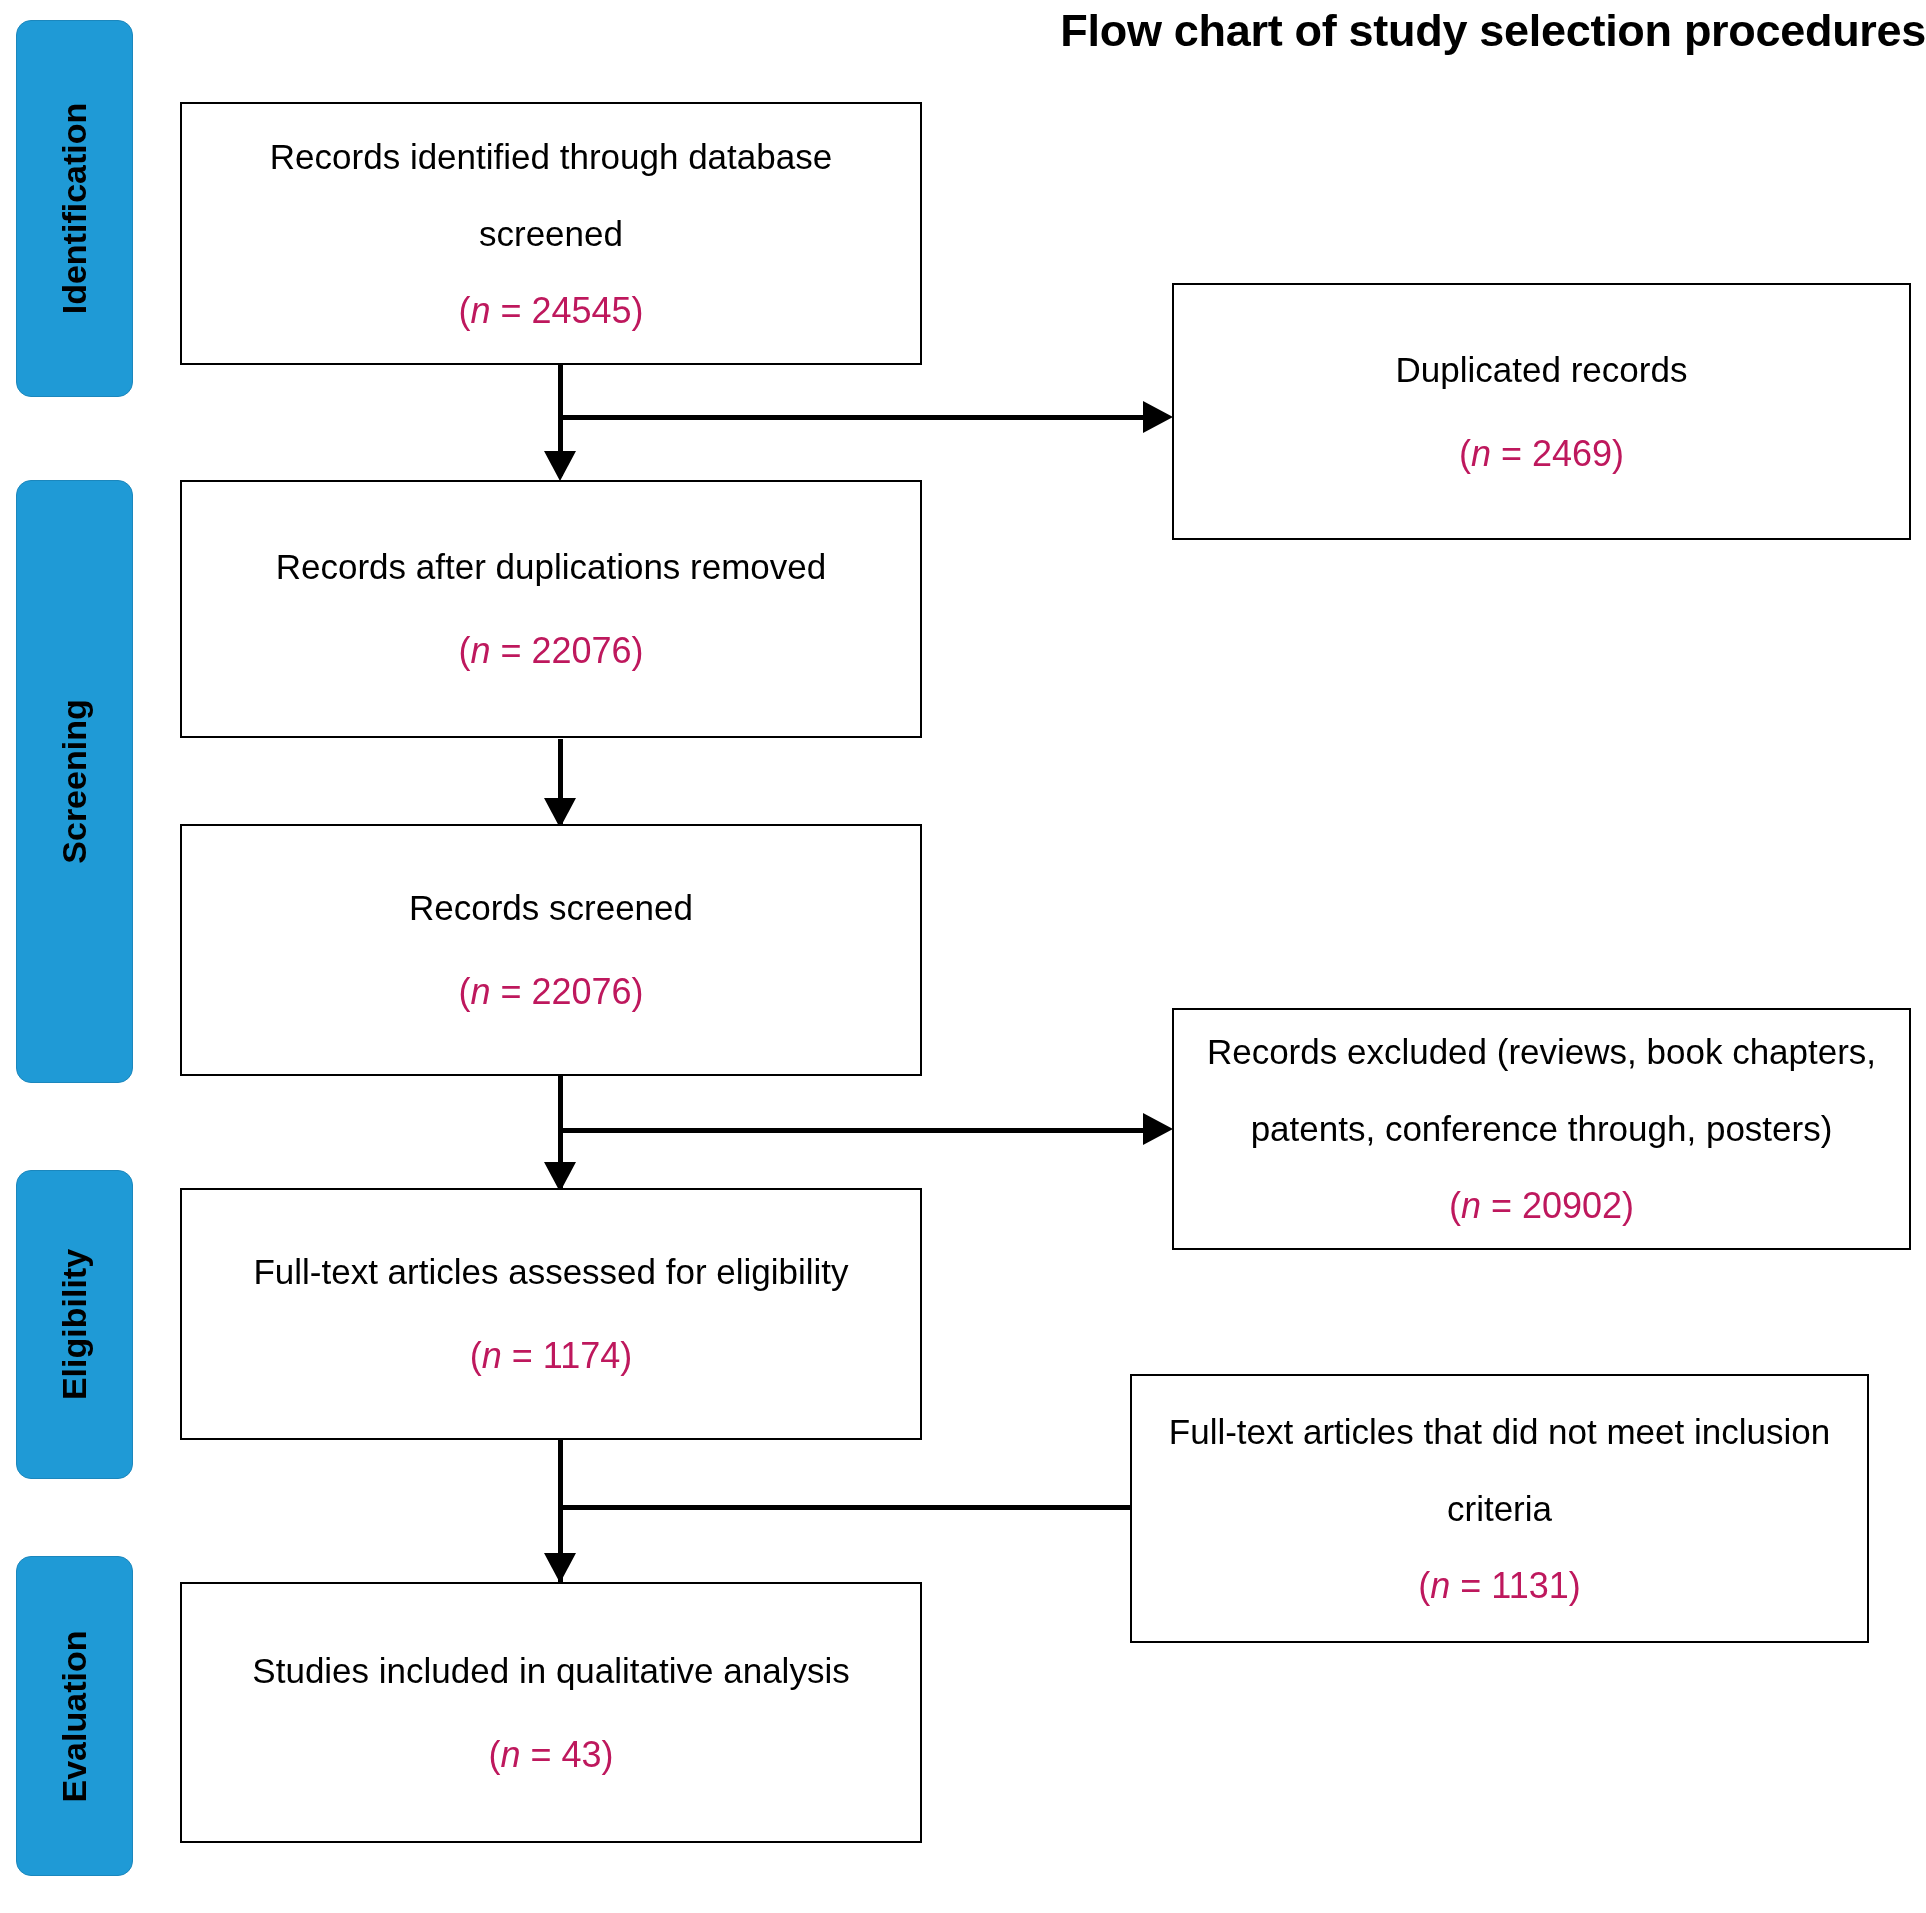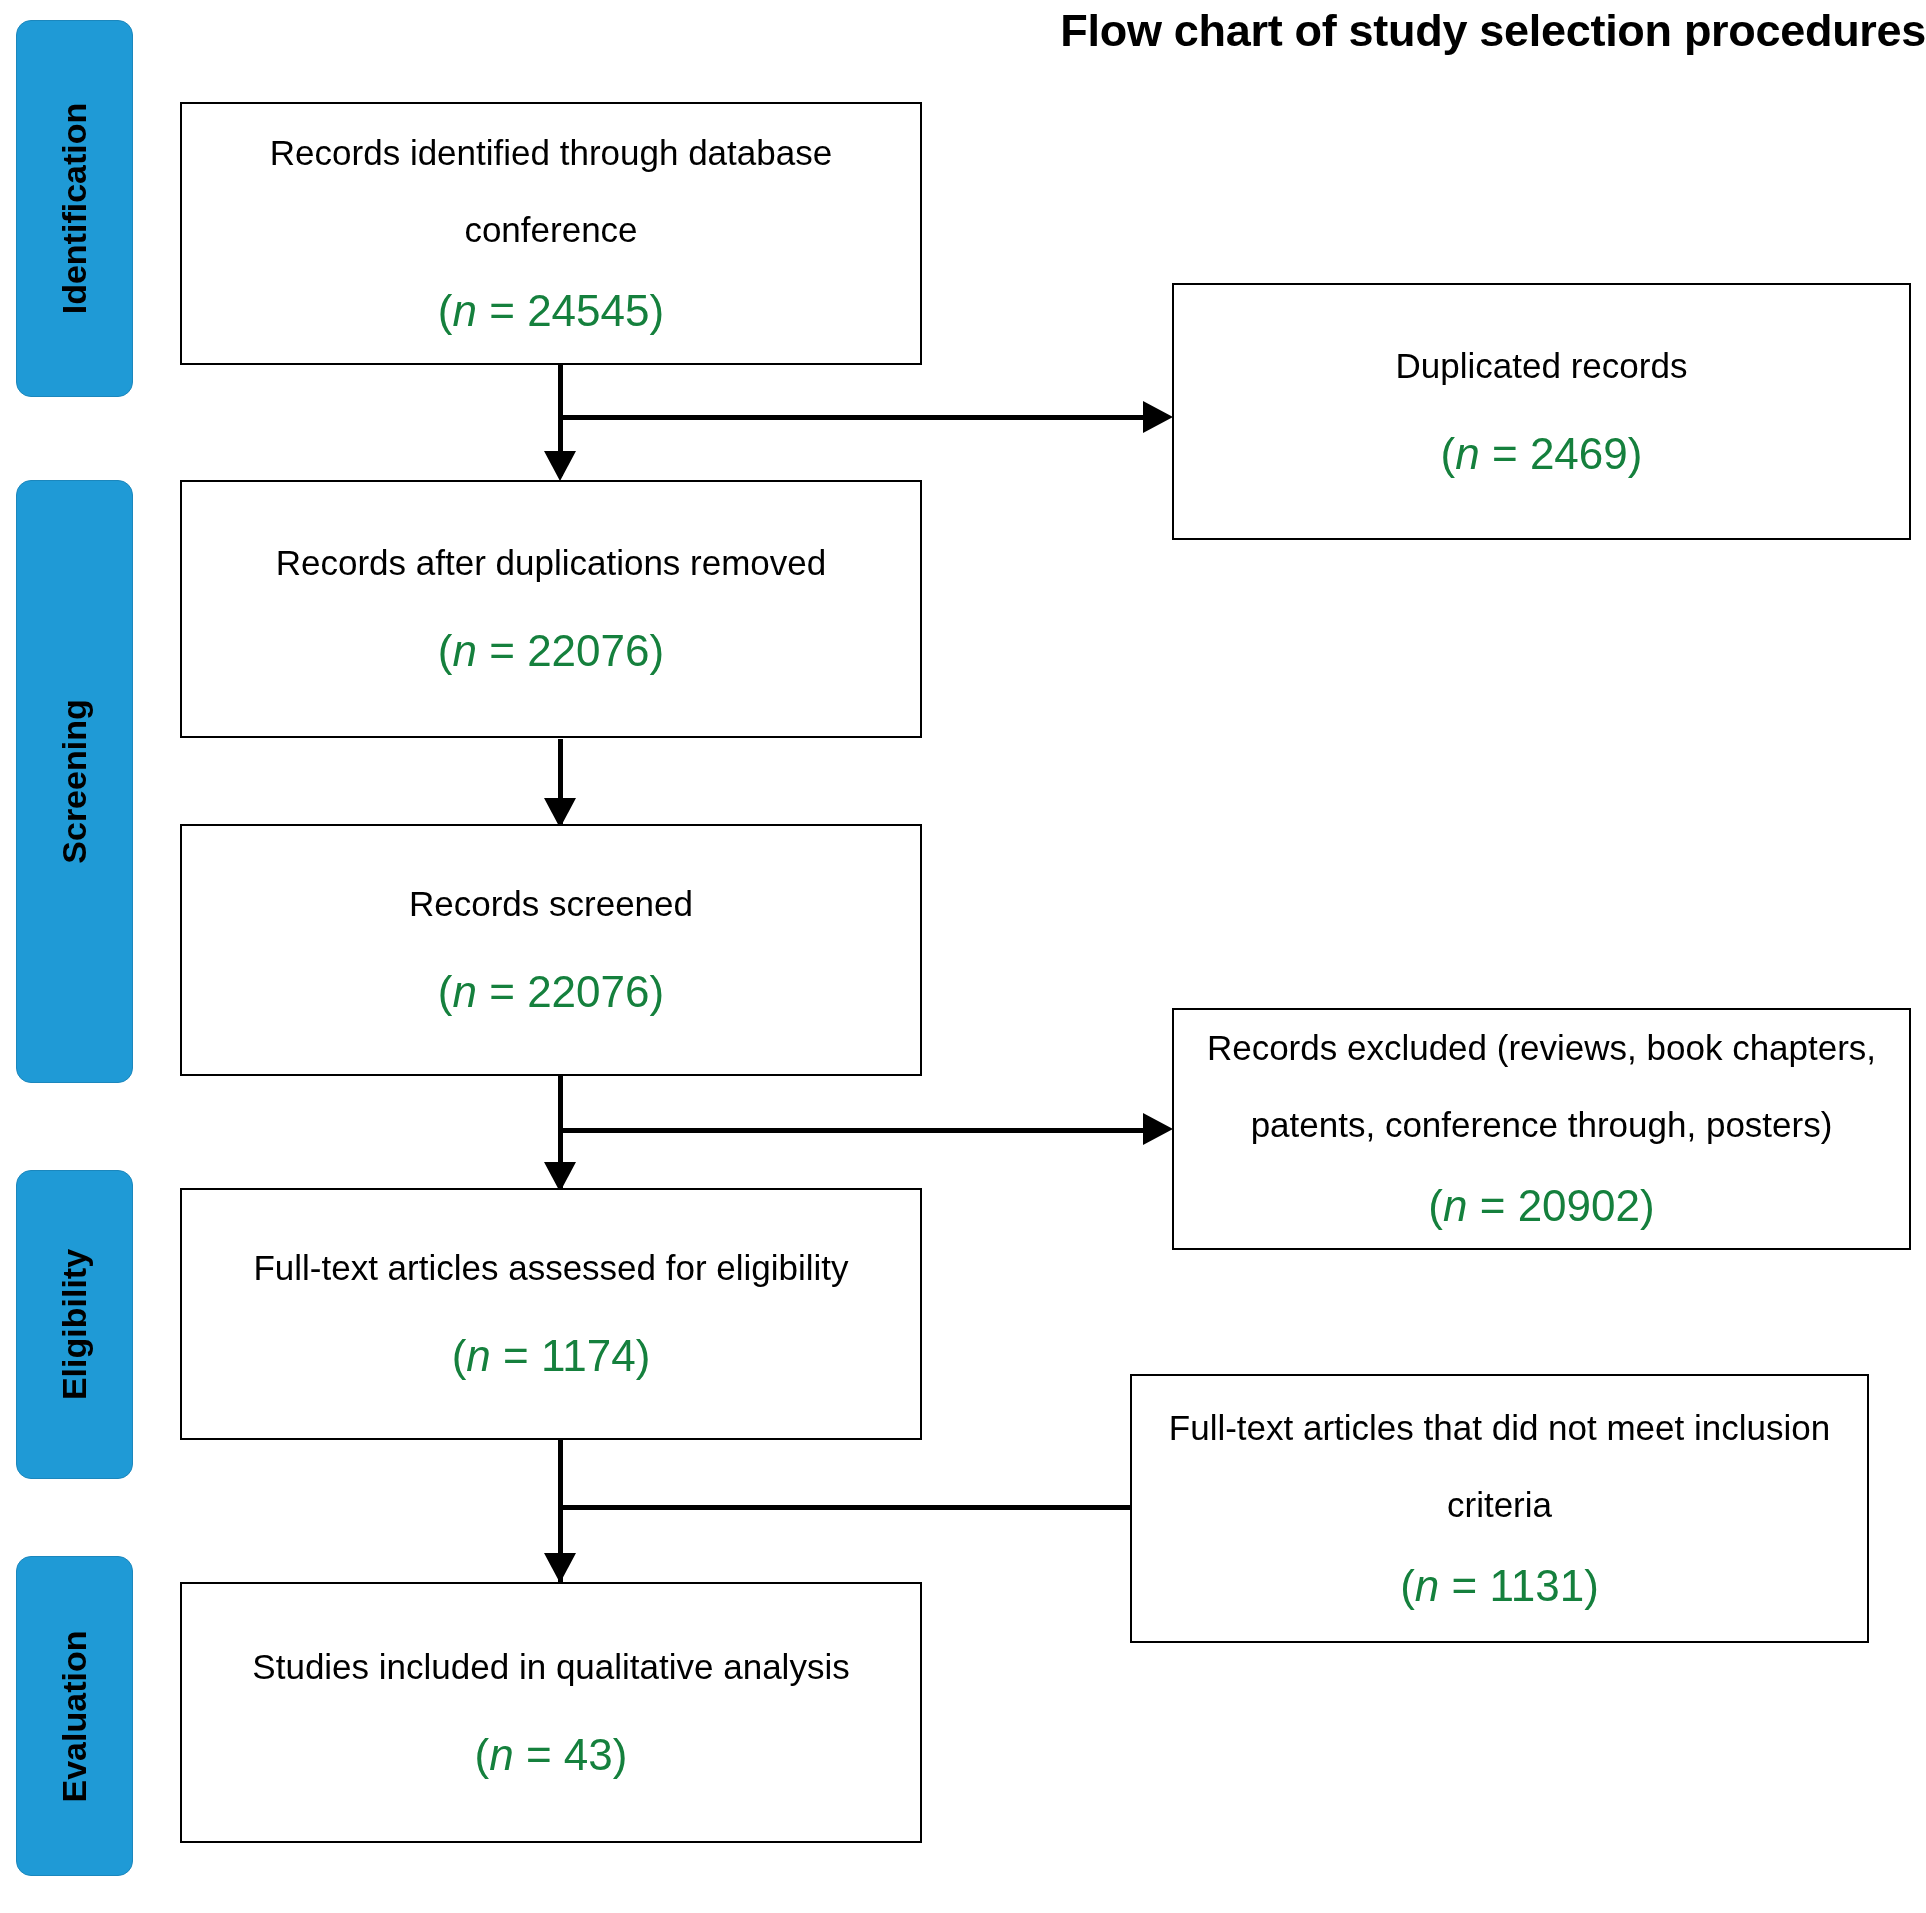--- a/index.html
+++ b/index.html
@@ -53,22 +53,22 @@
     padding: 0 25px;
     text-align: center;
   }
   .flow-box .box-line {
     font-size: 35px;
     color: #000;
     line-height: 1.0;
     white-space: nowrap;
   }
   .flow-box .box-n {
-    font-size: 44px;
-    color: #15803d;
+    font-size: 36px;
+    color: #be185d;
     line-height: 1.0;
   }
   .flow-box .box-n i { font-style: italic; }
   .gap-sm { height: 42px; }
   .gap-md { height: 49px; }
 
   
   .conn-v {
     position: absolute;
     width: 5.1px;
@@ -131,21 +131,21 @@
   <div class="arrow-right" style="left:1143px; top:1113px;"></div>
 
   <div class="conn-v" style="left:558px; top:1440px; width:5.1px; height:142px;"></div>
   <div class="arrow-down" style="left:544px; top:1553px;"></div>
   <div class="conn-h" style="left:560px; top:1505px; width:584px; height:5.1px;"></div>
   <div class="arrow-right" style="left:1143px; top:1490px;"></div>
 
   <div class="flow-box" style="left:180px; top:102px; width:742px; height:263px;">
     <div class="box-line">Records identified through database</div>
     <div class="gap-sm"></div>
-    <div class="box-line">conference</div>
+    <div class="box-line">screened</div>
     <div class="gap-sm"></div>
     <div class="box-n"><span>(</span><i>n</i><span> = </span><span>24545</span><span>)</span></div>
   </div>
 
   <div class="flow-box" style="left:180px; top:480px; width:742px; height:258px;">
     <div class="box-line">Records after duplications removed</div>
     <div class="gap-md"></div>
     <div class="box-n"><span>(</span><i>n</i><span> = </span><span>22076</span><span>)</span></div>
   </div>
 

